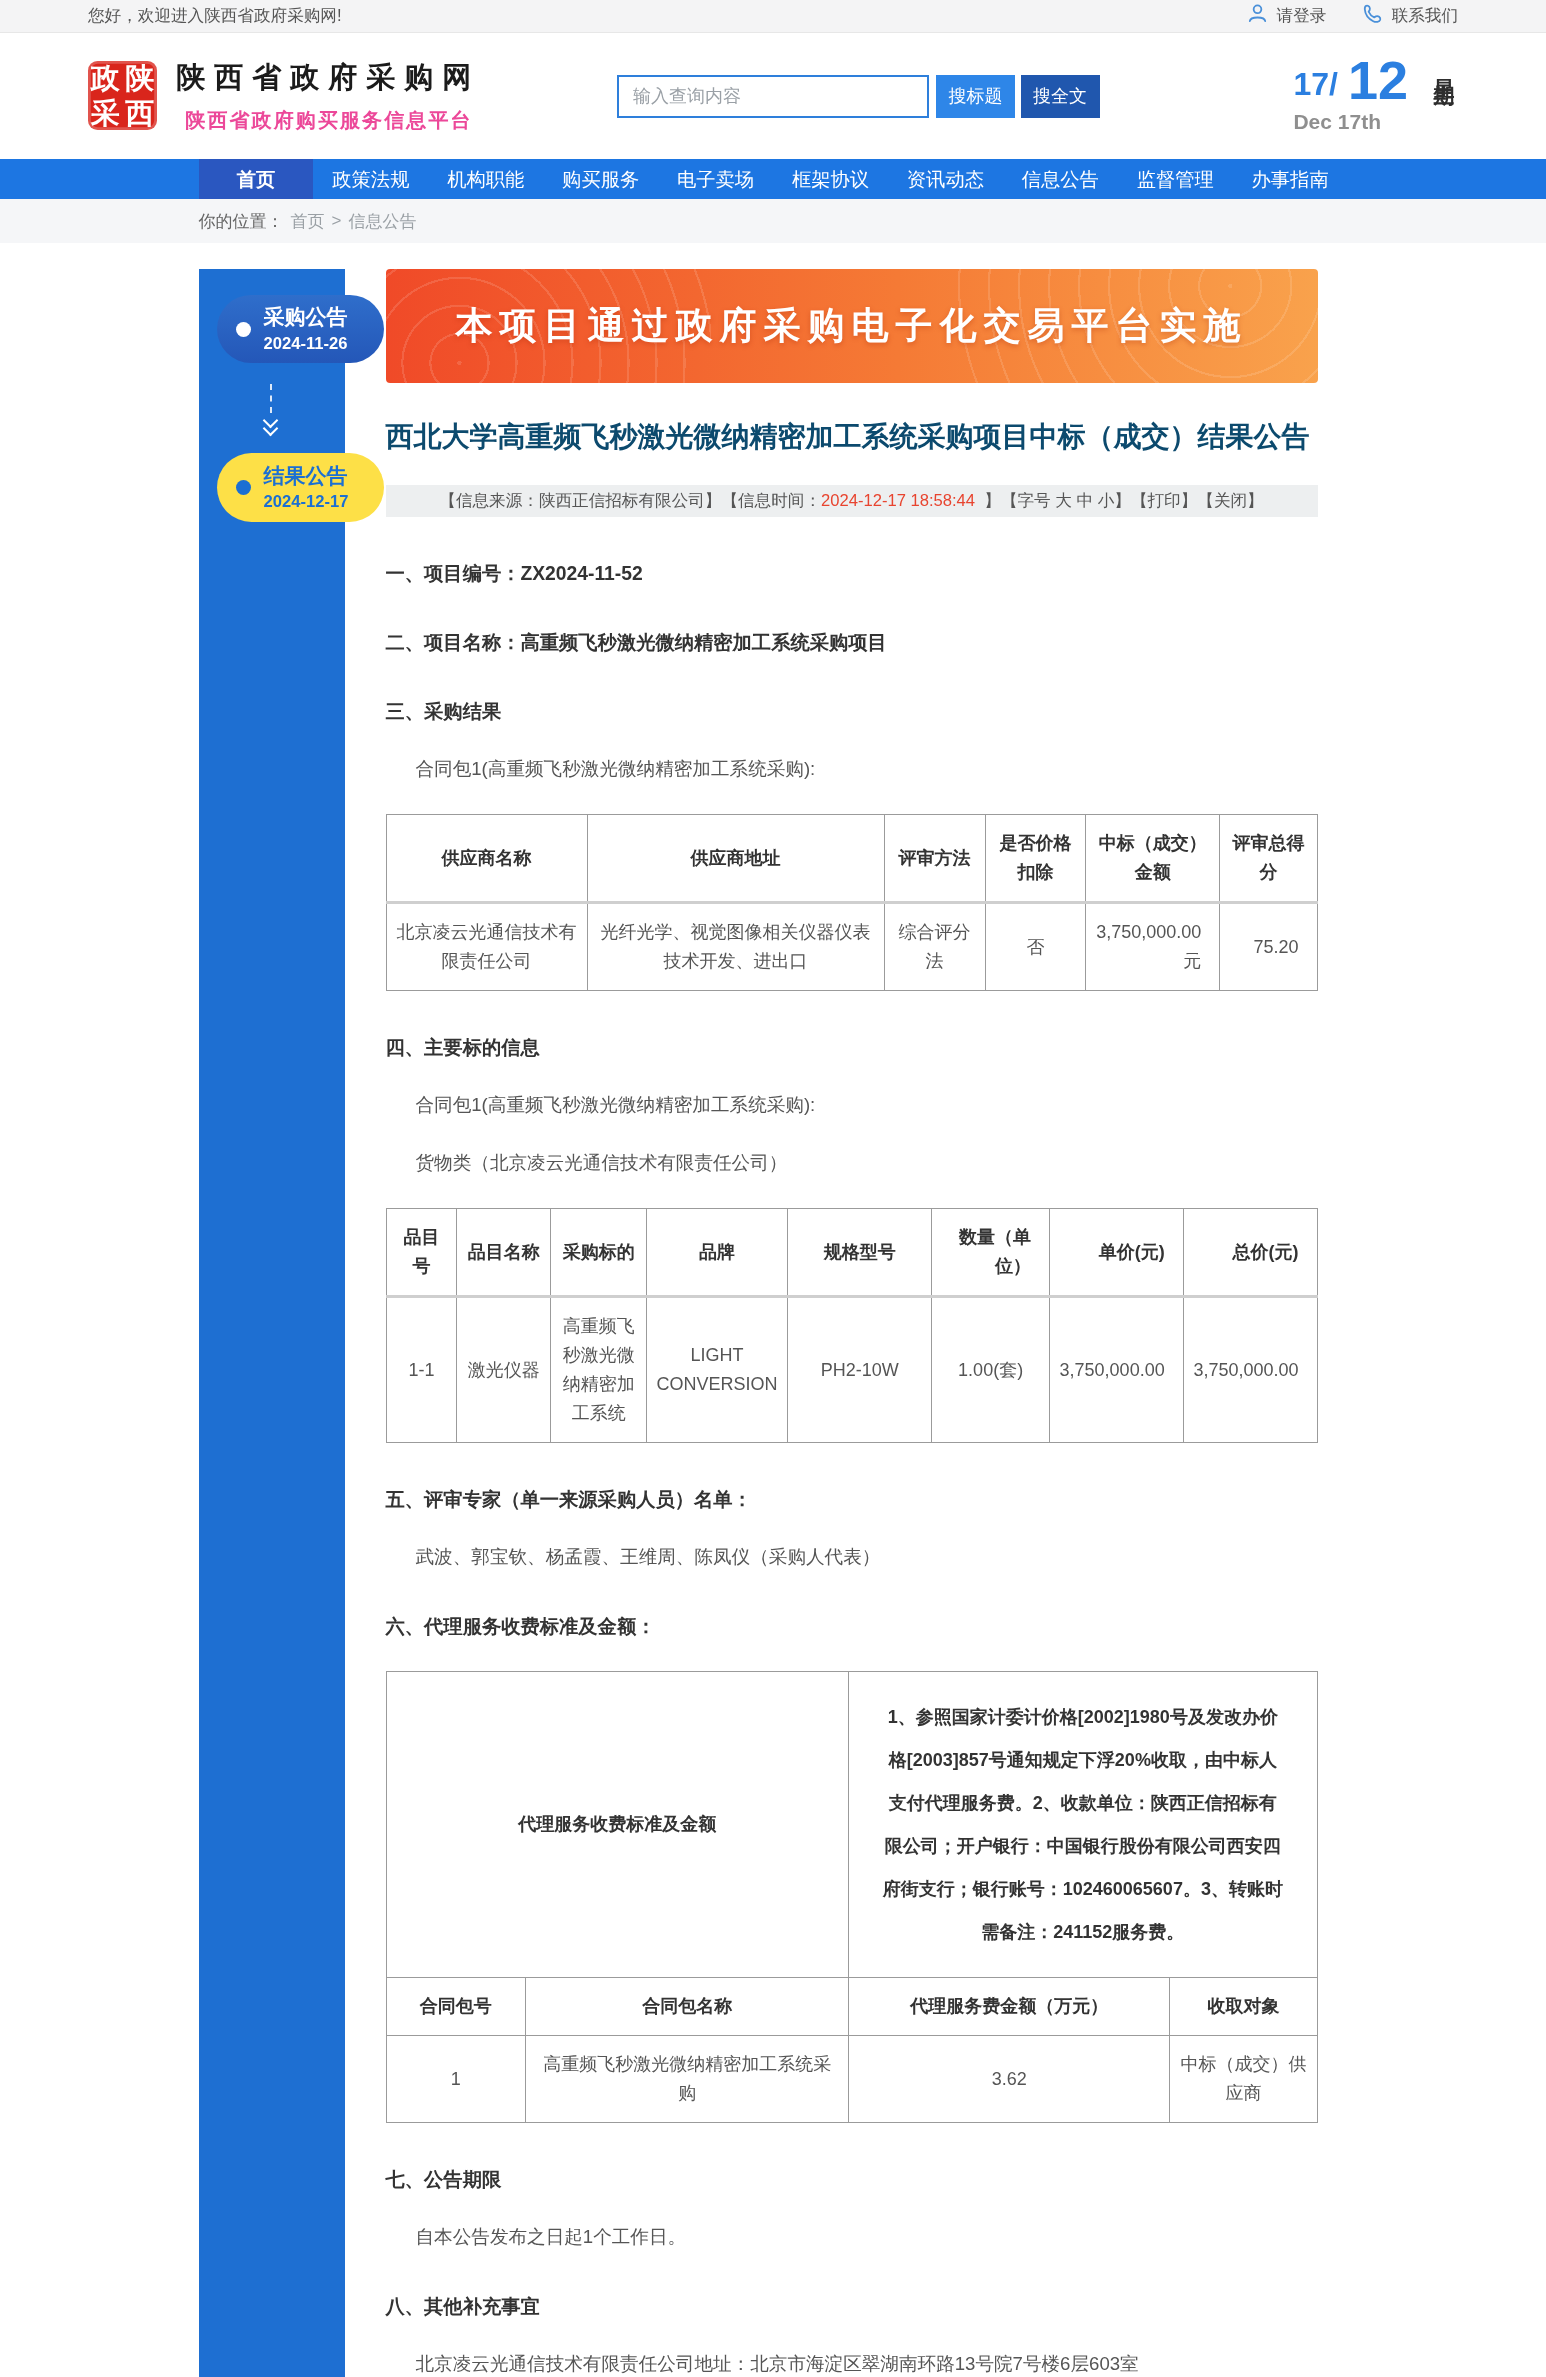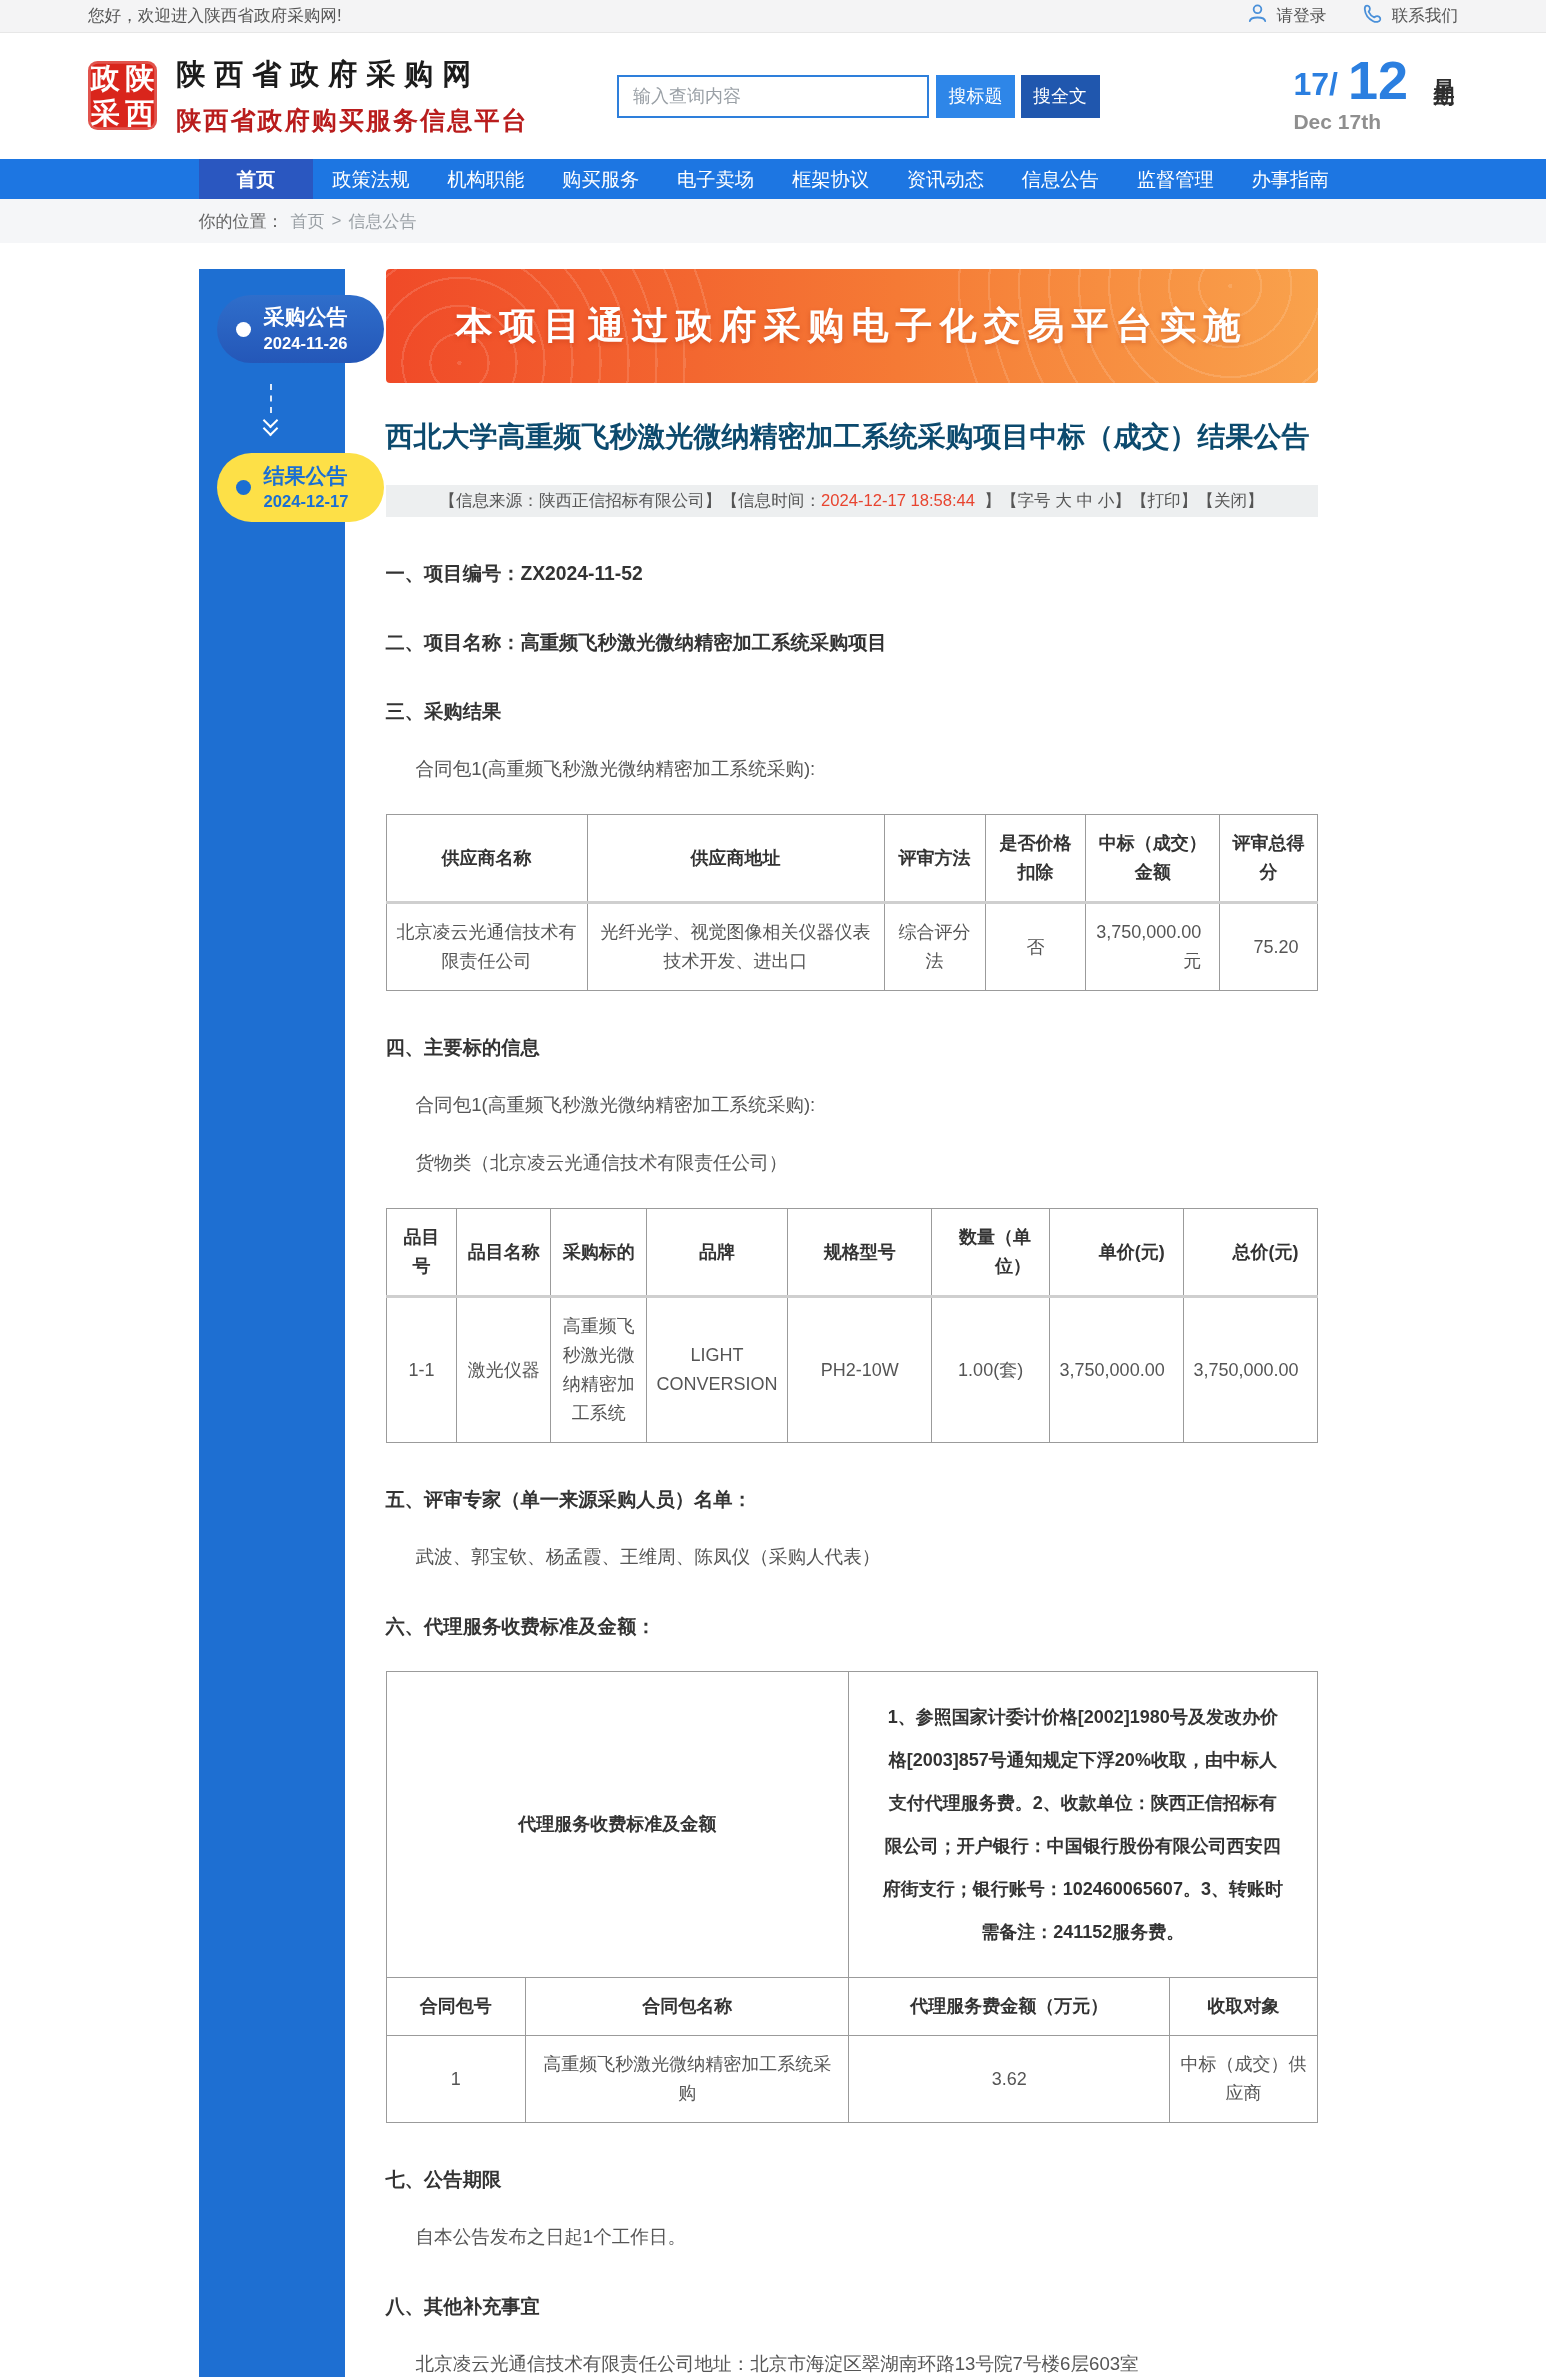--- a/index.html
+++ b/index.html
@@ -11,21 +11,21 @@
   .top-right { display: flex; align-items: center; gap: 36px; }
   .top-link { display: flex; align-items: center; gap: 8.3px; color: #555; cursor: pointer; }
 
   
   .site-header { height: 126px; background: #fff; }
   .header-in { width: 1370px; margin: 0 auto; height: 100%; display: flex; align-items: center; }
   .logo-group { display: flex; align-items: center; gap: 19.3px; width: 529px; }
   .seal { width: 69px; height: 69px; background: #d9251c; border-radius: 9.7px; display: grid; grid-template-columns: 1fr 1fr; box-shadow: inset 0 0 0 2.8px rgba(255,255,255,.22); }
   .seal span { color: #fff; font-weight: bold; font-size: 29px; line-height: 35px; text-align: center; }
   .titles .t1 { font-size: 29px; font-weight: bold; letter-spacing: 9px; color: #1b1b1b; white-space: nowrap; }
-  .titles .t2 { font-size: 25px; font-weight: bold; color: #b91c1c; margin-top: 8.3px; letter-spacing: 2.1px; white-space: nowrap; }
+  .titles .t2 { font-size: 20px; font-weight: bold; color: #ec4899; margin-top: 8.3px; letter-spacing: 2.1px; white-space: nowrap; margin-left: 9px; }
   .search-wrap { display: flex; align-items: center; }
   .search-input { width: 312px; height: 43px; border: 2.1px solid #2e7fdb; font-size: 18px; padding: 0 14px; color: #333; outline: none; font-family: "Liberation Sans", sans-serif; }
   .search-input::placeholder { color: #9aa0a6; }
   .btn { height: 43px; border: none; color: #fff; font-size: 18px; cursor: pointer; font-family: "Liberation Sans", sans-serif; }
   .btn-title { width: 79px; background: #2e86e8; margin-left: 7px; }
   .btn-full  { width: 79px; background: #2057ae; margin-left: 5.5px; }
   .date-widget { margin-left: auto; display: flex; align-items: flex-start; gap: 22px; }
   .date-main { display: flex; align-items: flex-end; color: #2b7fe0; font-weight: bold; }
   .d-small, .d-slash { font-size: 32px; line-height: 1.05; }
   .d-big { font-size: 54px; line-height: .82; margin-left: 10px; }

